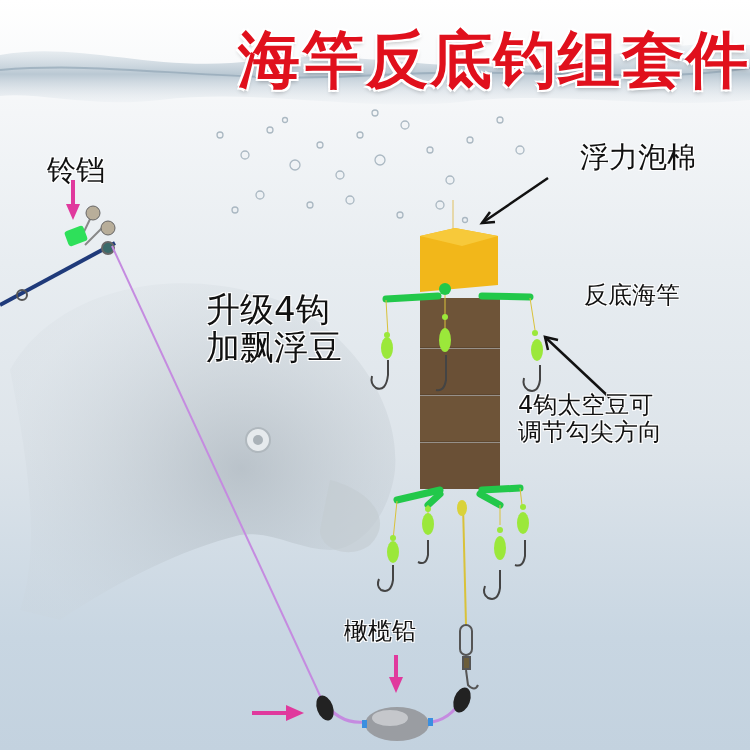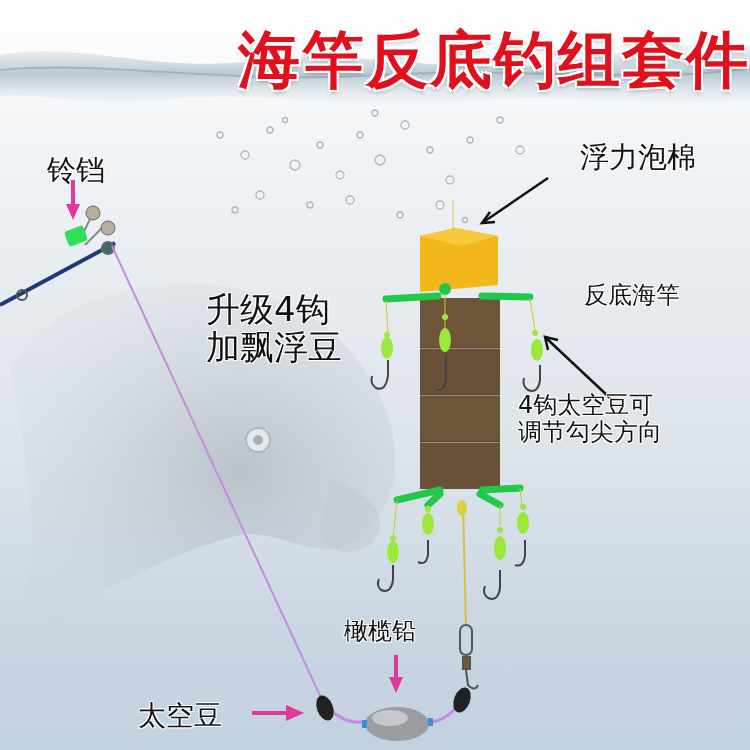--- a/index.html
+++ b/index.html
@@ -211,14 +211,13 @@
   </div>
   <div class="label l-upgrade">
     <div>升级4钩</div>
     <div>加飘浮豆</div>
   </div>
   <div class="label l-space">
     <div>4钩太空豆可</div>
     <div>调节勾尖方向</div>
   </div>
   <div class="label l-olive">橄榄铅</div>
-  <div class="label l-bean">太空豆</div>
 </div>
 
 </body></html>

